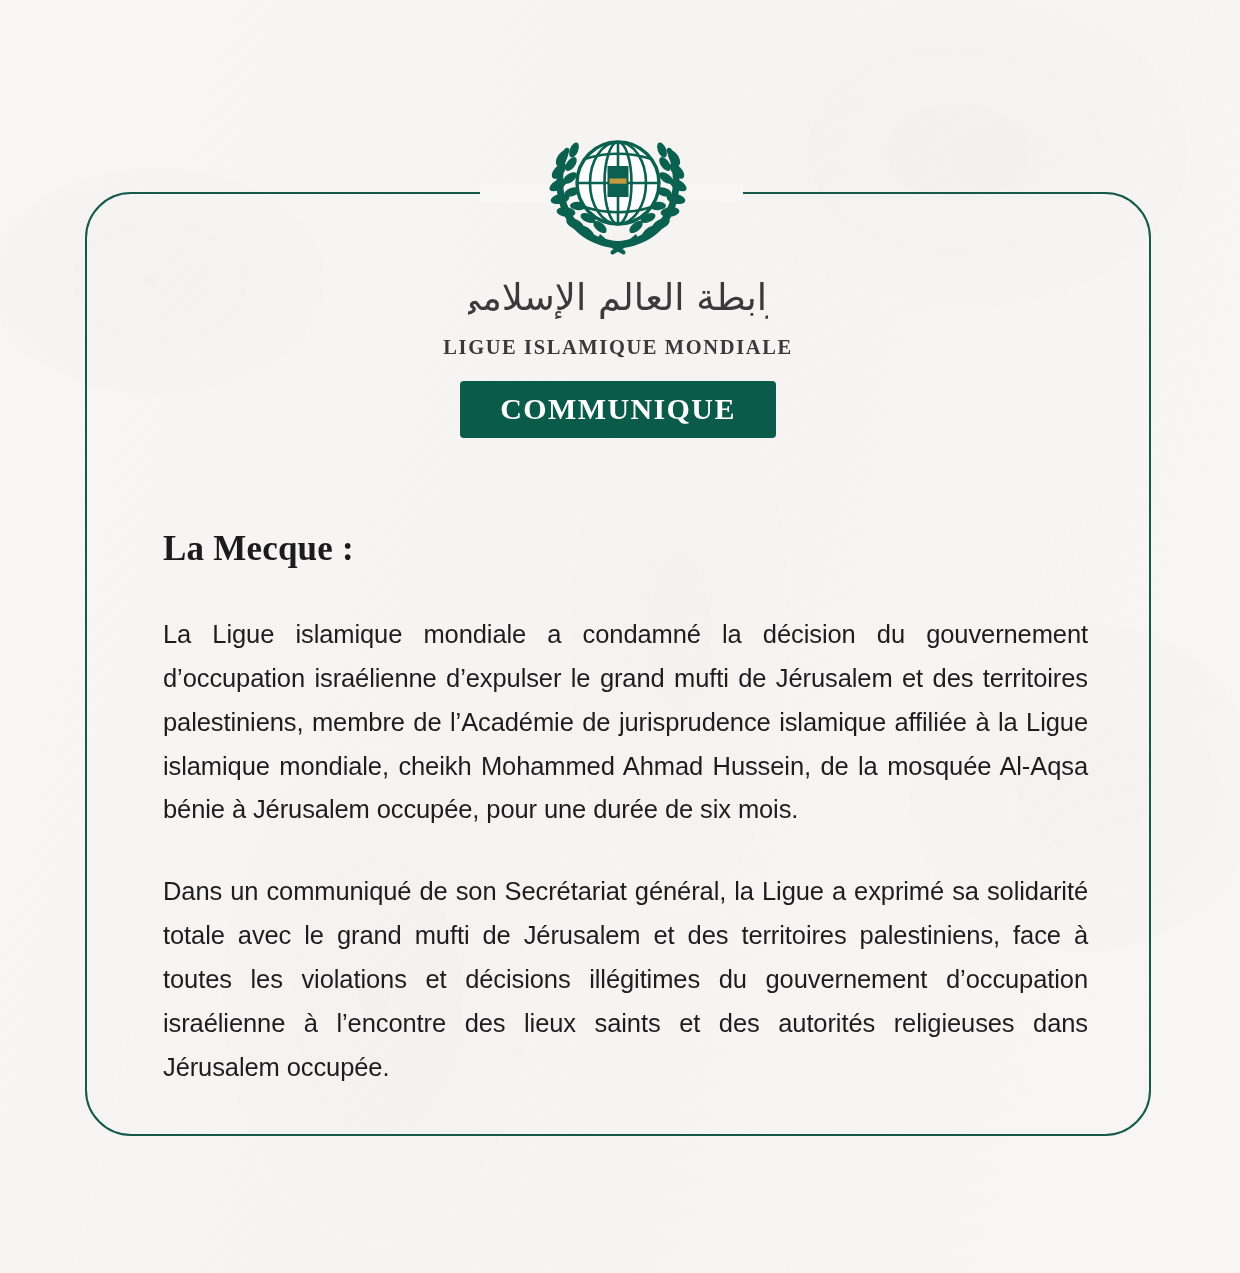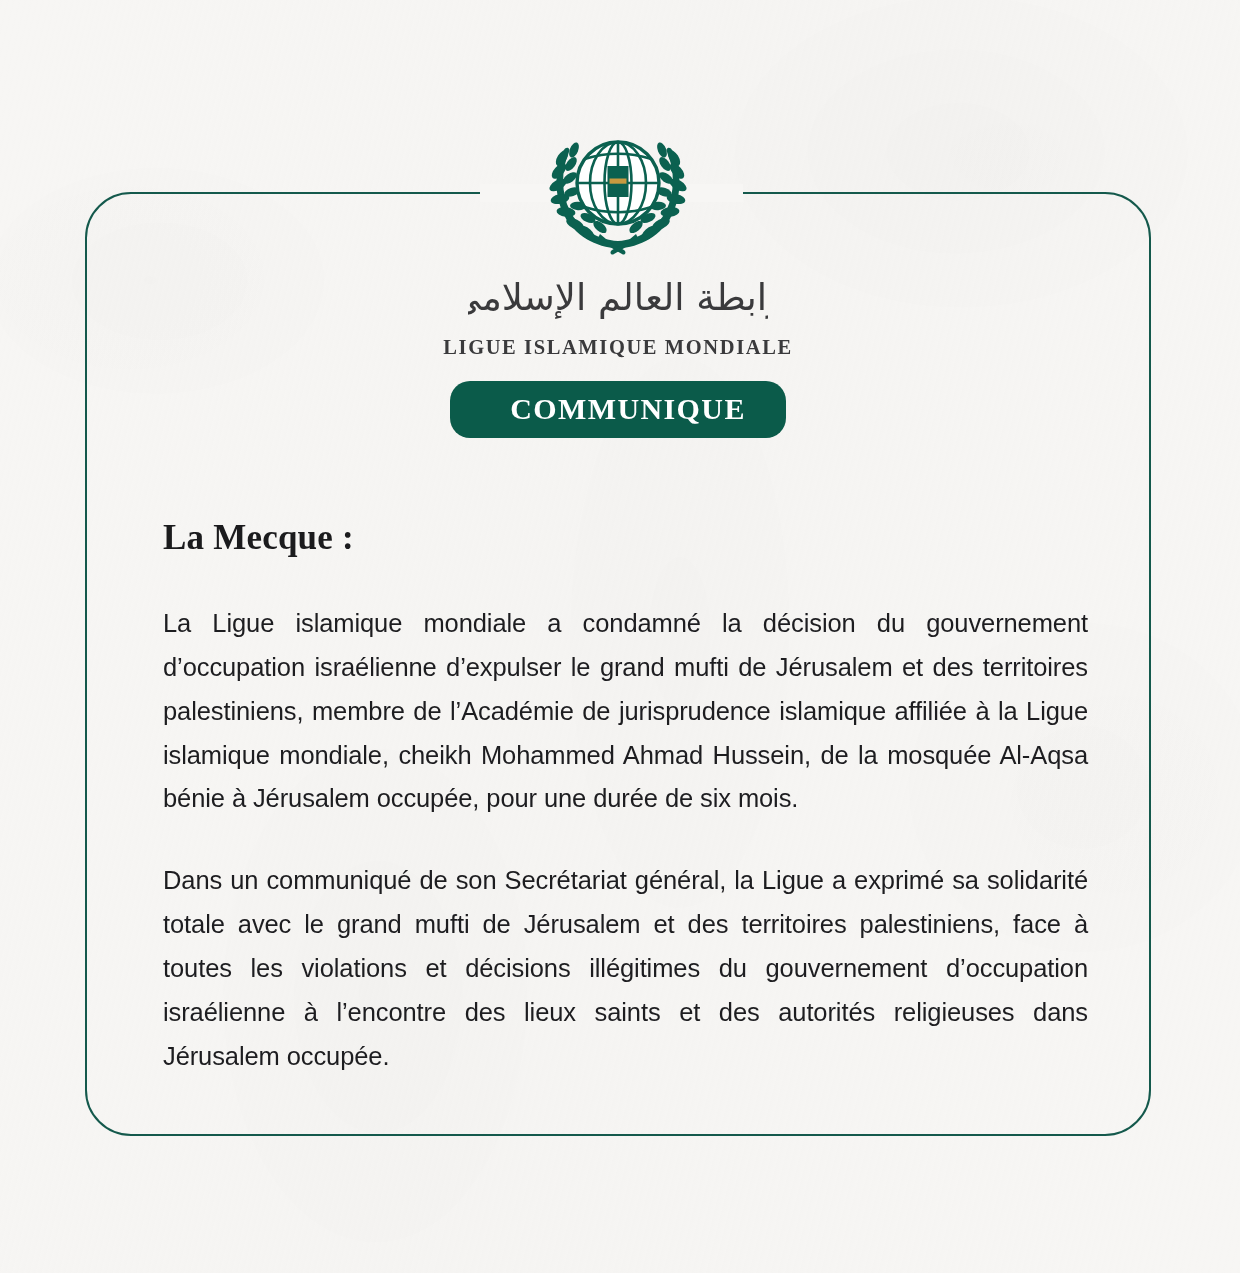--- a/index.html
+++ b/index.html
@@ -92,29 +92,29 @@
   }
 
   .badge {
     margin-top: 22px;
     background: #0b5b4a;
     color: #ffffff;
     font-family: "Liberation Serif", serif;
     font-weight: bold;
     font-size: 30px;
     letter-spacing: 1.4px;
-    padding: 13px 40px 14px 60px;
-    border-radius: 20px;
+    padding: 13px 40px 14px 40px;
+    border-radius: 4px;
     line-height: 1;
   }
 
   .body-area {
     position: absolute;
     left: 78px;
-    top: 326px;
+    top: 337px;
     width: 925px;
     z-index: 4;
   }
 
   .dateline {
     font-family: "Liberation Serif", serif;
     font-weight: bold;
     font-size: 35px;
     color: #1b1b1d;
     margin: 0 0 44px 0;

